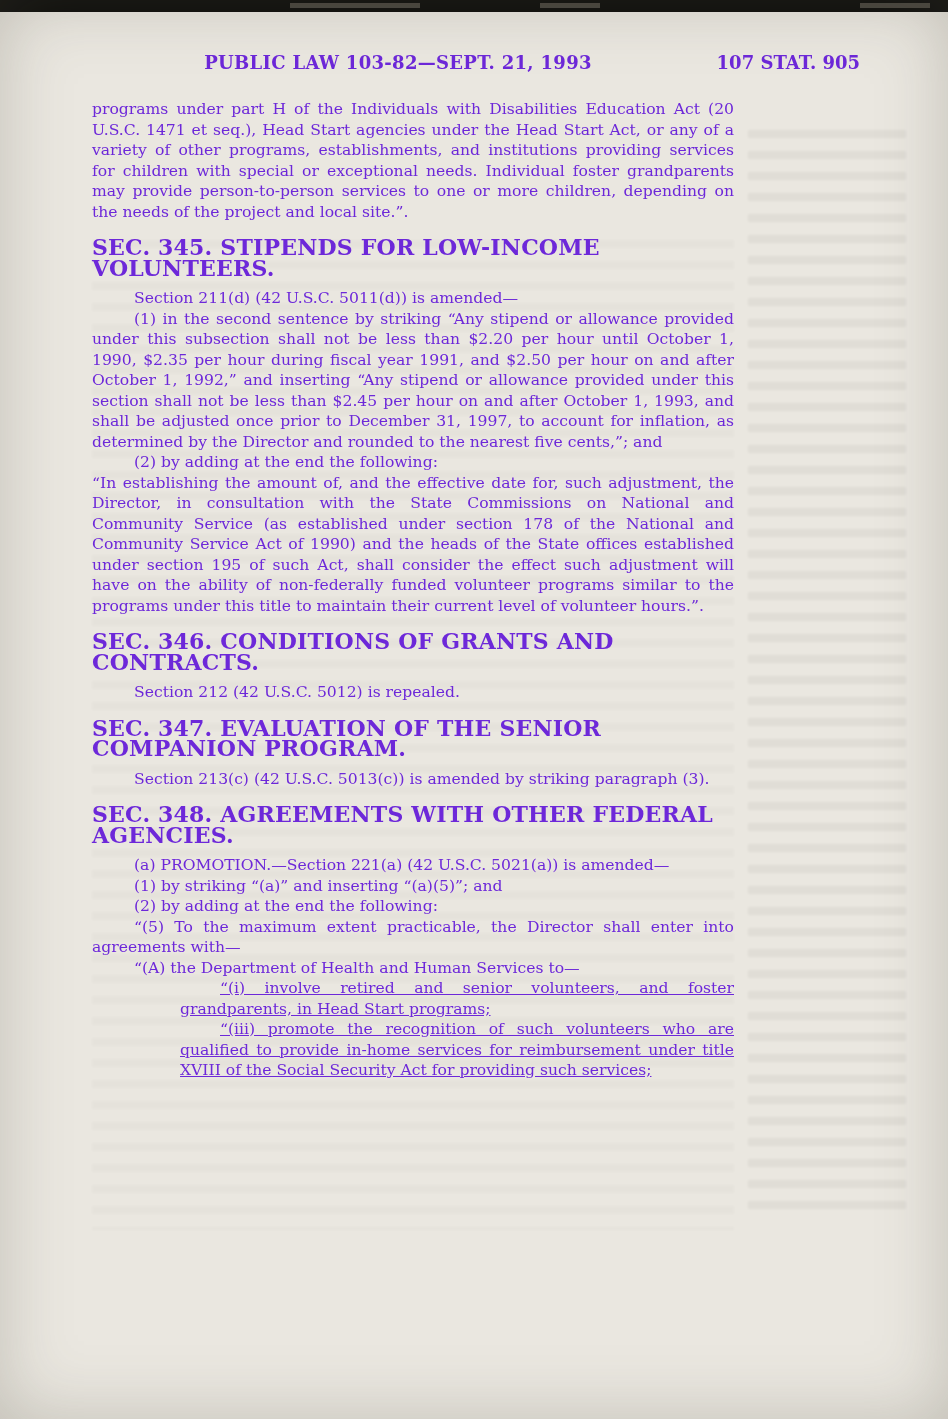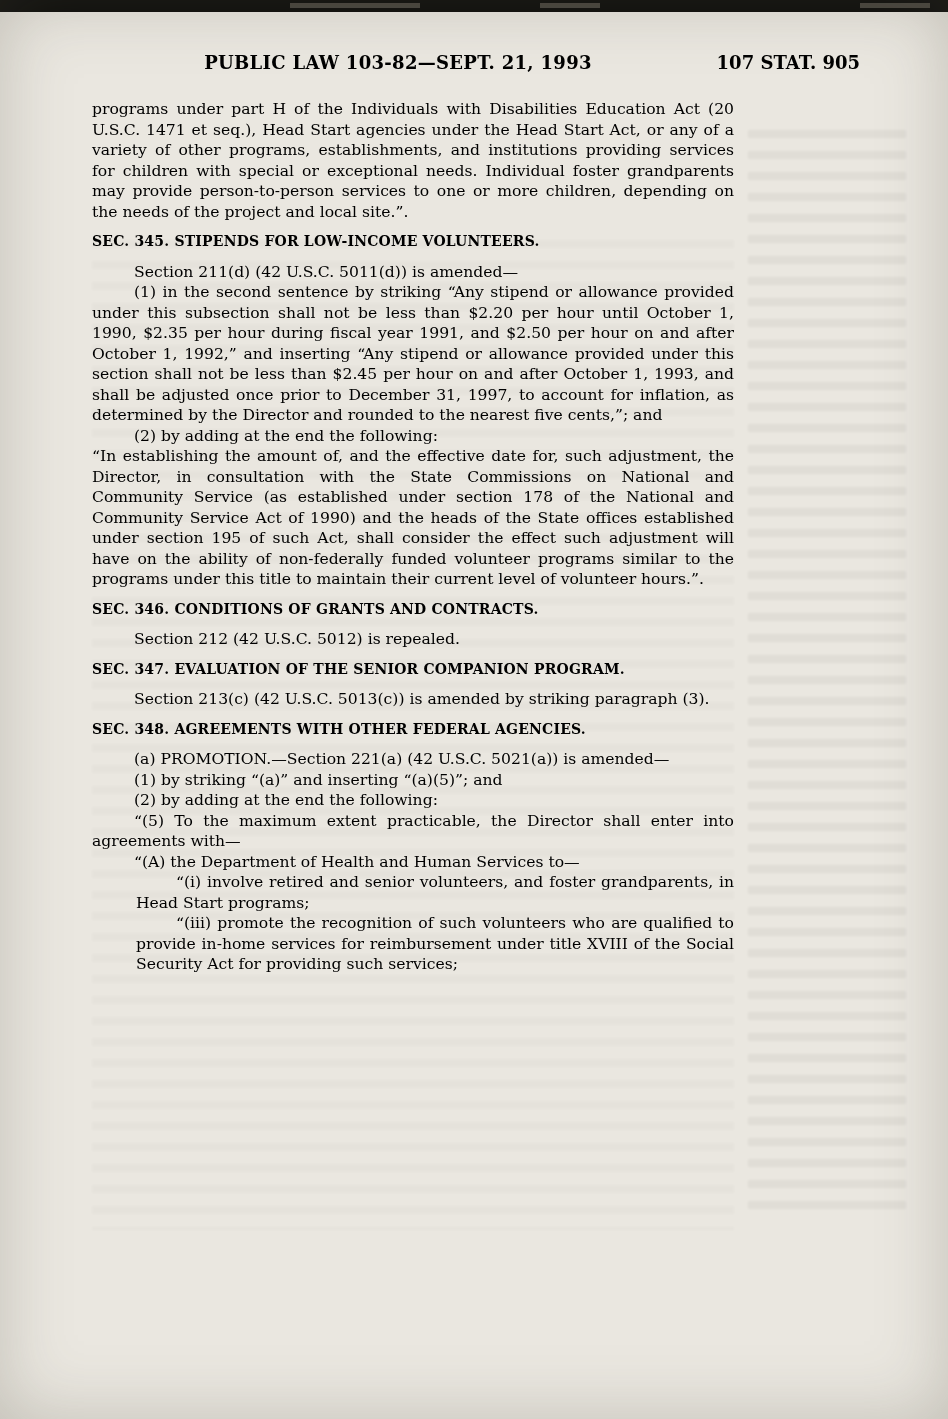--- a/index.html
+++ b/index.html
@@ -6,21 +6,21 @@
   * { box-sizing: border-box; }
   html, body { margin: 0; padding: 0; background: #6e6c67; }
   .page {
     position: relative;
     width: 948px;
     height: 1419px;
     margin: 0 auto;
     background: #eae7e0;
     overflow: hidden;
     font-family: "DejaVu Serif", "Liberation Serif", serif;
-    color: #000000;
+    color: #6d28d9;
   }
   .page::before {
     content: "";
     position: absolute;
     inset: 0;
     box-shadow: inset 0 0 70px rgba(90,85,72,.28);
     pointer-events: none;
     z-index: 5;
   }
   
@@ -75,26 +75,26 @@
     width: 642px;
     font-size: 15.6px;
     line-height: 20.5px;
     text-align: justify;
     z-index: 3;
   }
   .body-col p { margin: 0; }
   p.flush   { text-indent: 0; }
   p.indent  { text-indent: 42px; }
   p.clause1 { text-indent: 42px; }
-  p.clause2 { margin-left: 44px; text-indent: 40px; }
+  p.clause2 { margin-left: 88px; text-indent: 40px; text-decoration: underline; }
   h2.sec-heading {
-    font-size: 14px;
+    font-size: 22px;
     font-weight: bold;
     letter-spacing: .2px;
-    margin: 9px 0 10px 0;
+    margin: 15px 0 10px 0;
     text-align: left;
   }
 </style>
 </head>
 <body>
 
 <div class="page">
 
   <div class="scan-bar">
     <div class="notch n1"></div>

